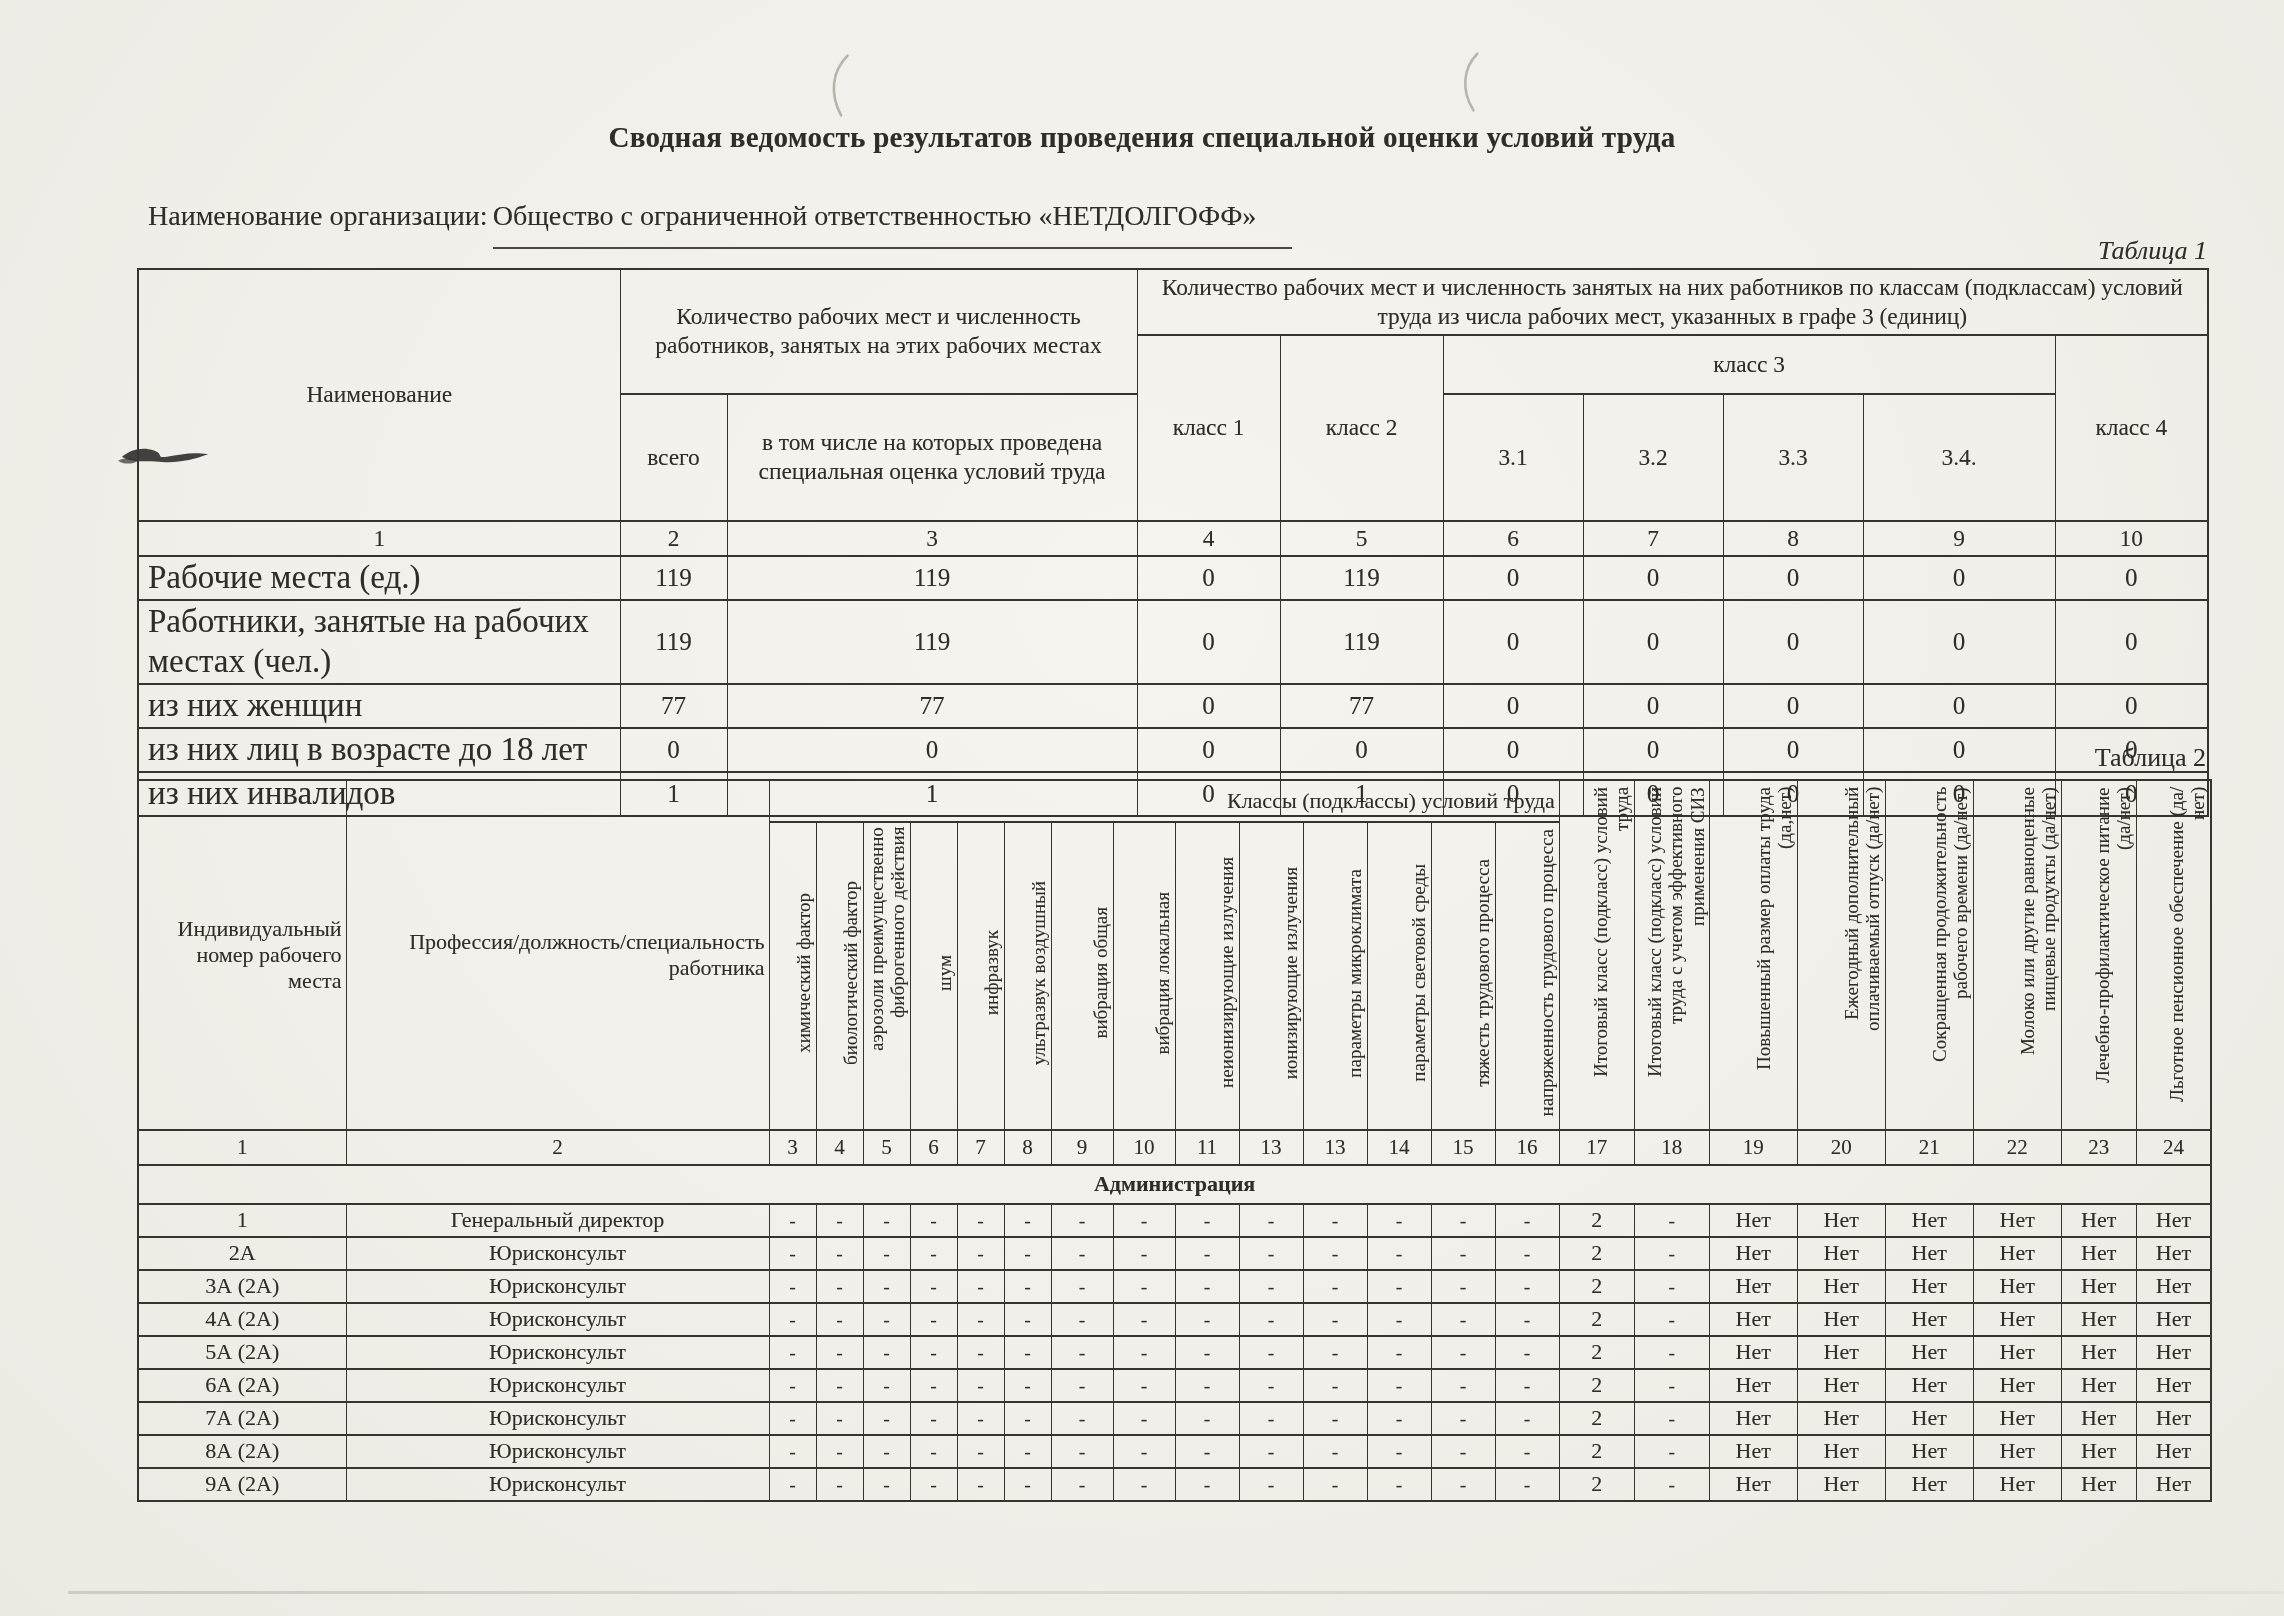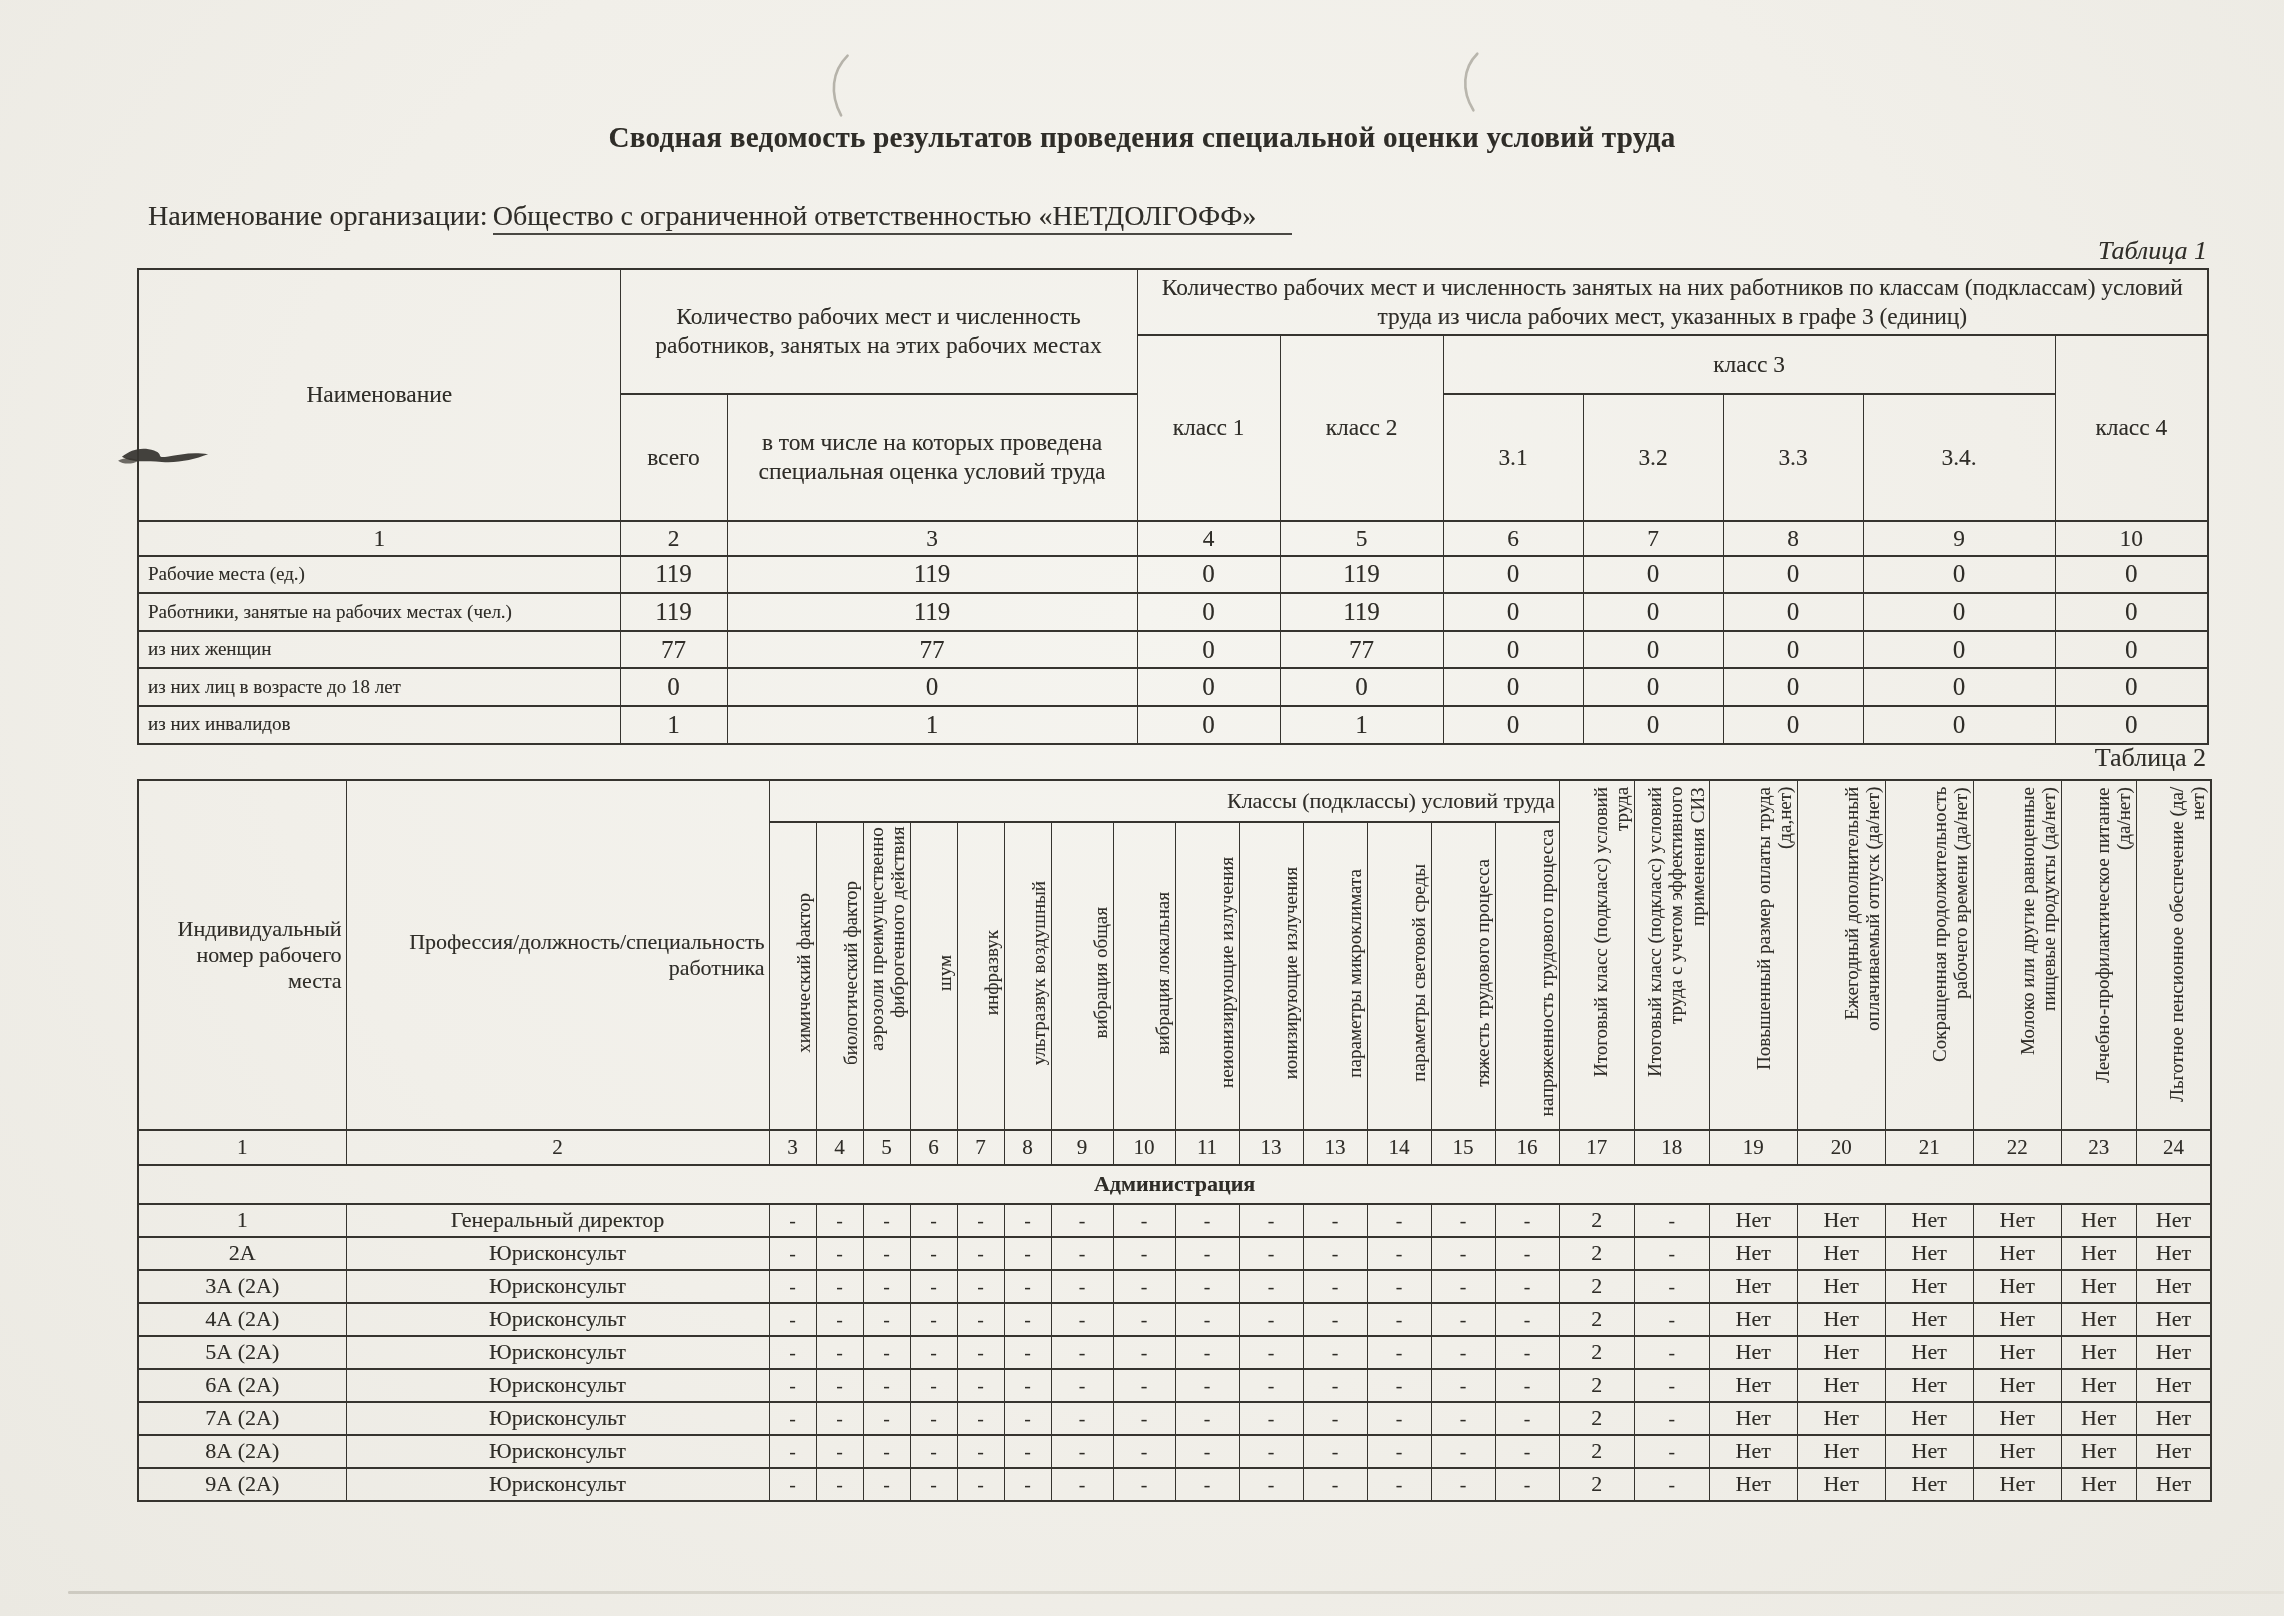--- a/index.html
+++ b/index.html
@@ -10,37 +10,37 @@
     font-family:"Liberation Serif","DejaVu Serif",serif;
     color:#2f2d28;
     text-shadow:0.2px 0.2px 0.5px rgba(45,42,36,.30);
     overflow:hidden;
   }
   .title{
     position:absolute;top:121px;left:0;width:100%;
     text-align:center;font-size:29px;font-weight:bold;letter-spacing:0.3px;
   }
   .org-line{position:absolute;top:200px;left:148px;font-size:28px;white-space:nowrap;}
-  .org-name{border-bottom:2px solid #4a4843;padding-bottom:2px;padding-right:36px;margin-left:5.2px;margin-top:35px;}
+  .org-name{border-bottom:2px solid #4a4843;padding-bottom:16px;padding-right:36px;margin-left:5.2px;margin-top:35px;}
   .tbl-caption{position:absolute;font-size:26px;}
   .cap1{top:236px;right:77px;font-style:italic;}
   .cap2{top:743px;right:78px;}
 
   table{border-collapse:collapse;table-layout:fixed;background:transparent;}
   table,td,th{border:1.3px solid #36342f;}
   td,th{border-top-width:2px;border-bottom-width:2px;overflow:hidden;}
   table{border-width:2.6px;}
   th{font-weight:normal;}
 
   
   .t1{position:absolute;top:268px;left:137px;width:2070px;font-size:23.4px;}
   .t1 th{text-align:center;vertical-align:middle;padding:2.6px 6.5px;line-height:1.25;}
   .t1 .num-row td{height:33px;text-align:center;font-size:23.4px;padding:0 2.6px;}
   .t1 tbody td{height:33px;text-align:center;font-size:25px;padding:1.3px 3.9px;line-height:1.2;}
-  .t1 tbody td.lbl{text-align:left;padding-left:9px;font-size:19px;}
+  .t1 tbody td.lbl{text-align:left;padding-left:9px;font-size:33px;}
   .t1 .r1{height:49px;} .t1 .r2{height:59px;} .t1 .r3{height:127px;}
 
   
   .t2{position:absolute;top:779px;left:137px;width:2070px;font-size:22px;}
   .t2 th{vertical-align:middle;text-align:right;line-height:1.18;padding:2.6px 3.9px;}
   .t2-strip{height:42px;}
   .t2-factors{height:306px;}
   .t2 .vcell{padding:3.9px 1.3px;}
   .vwrap{
     writing-mode:vertical-rl;transform:rotate(180deg);

